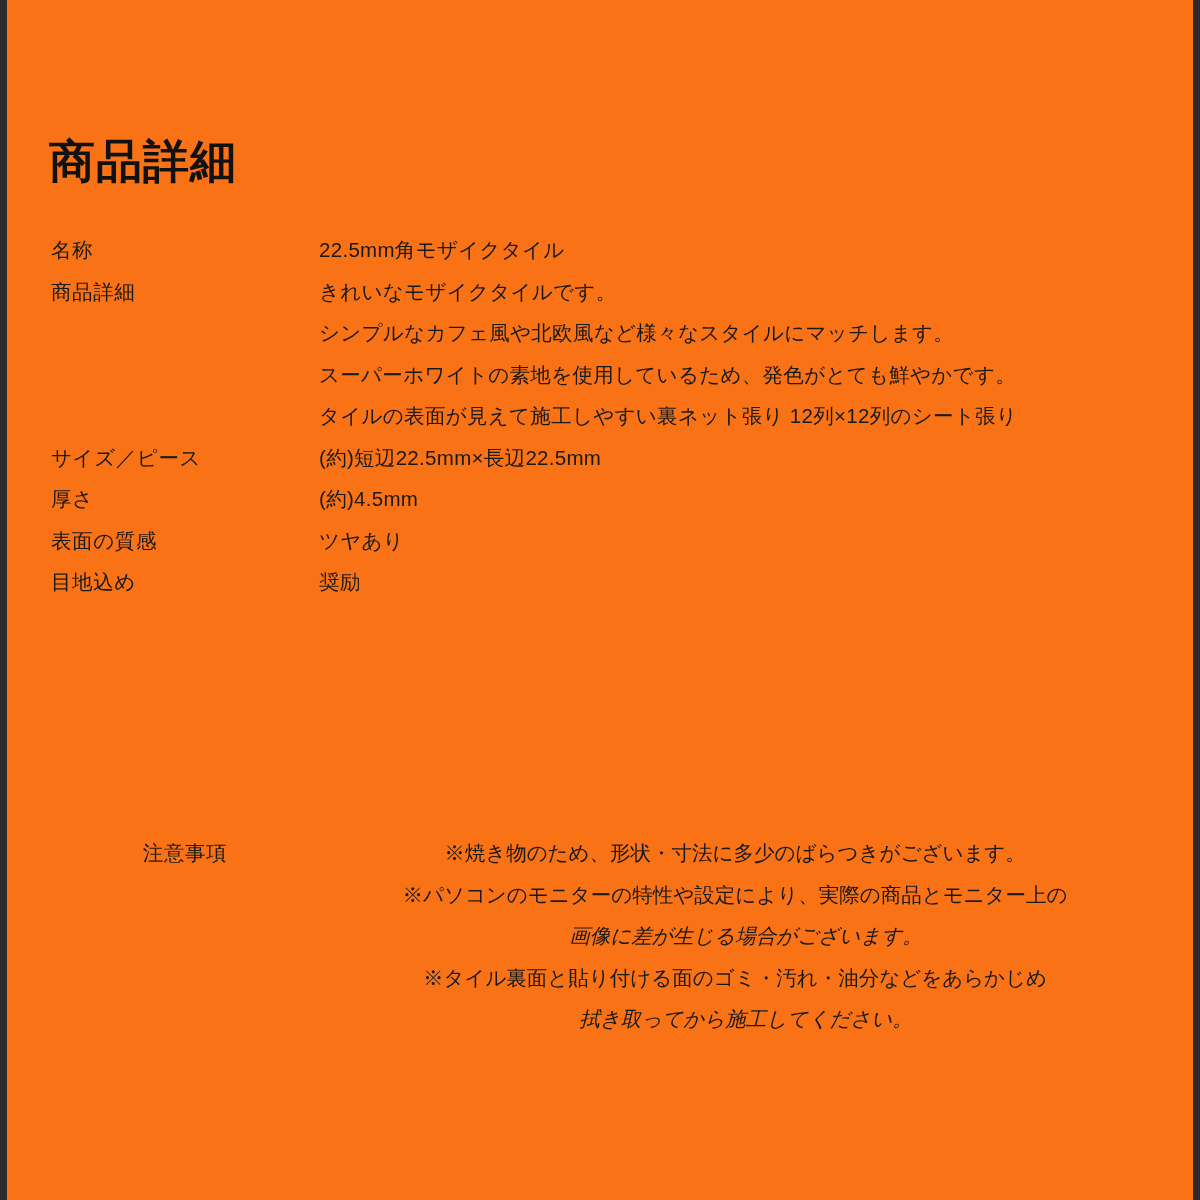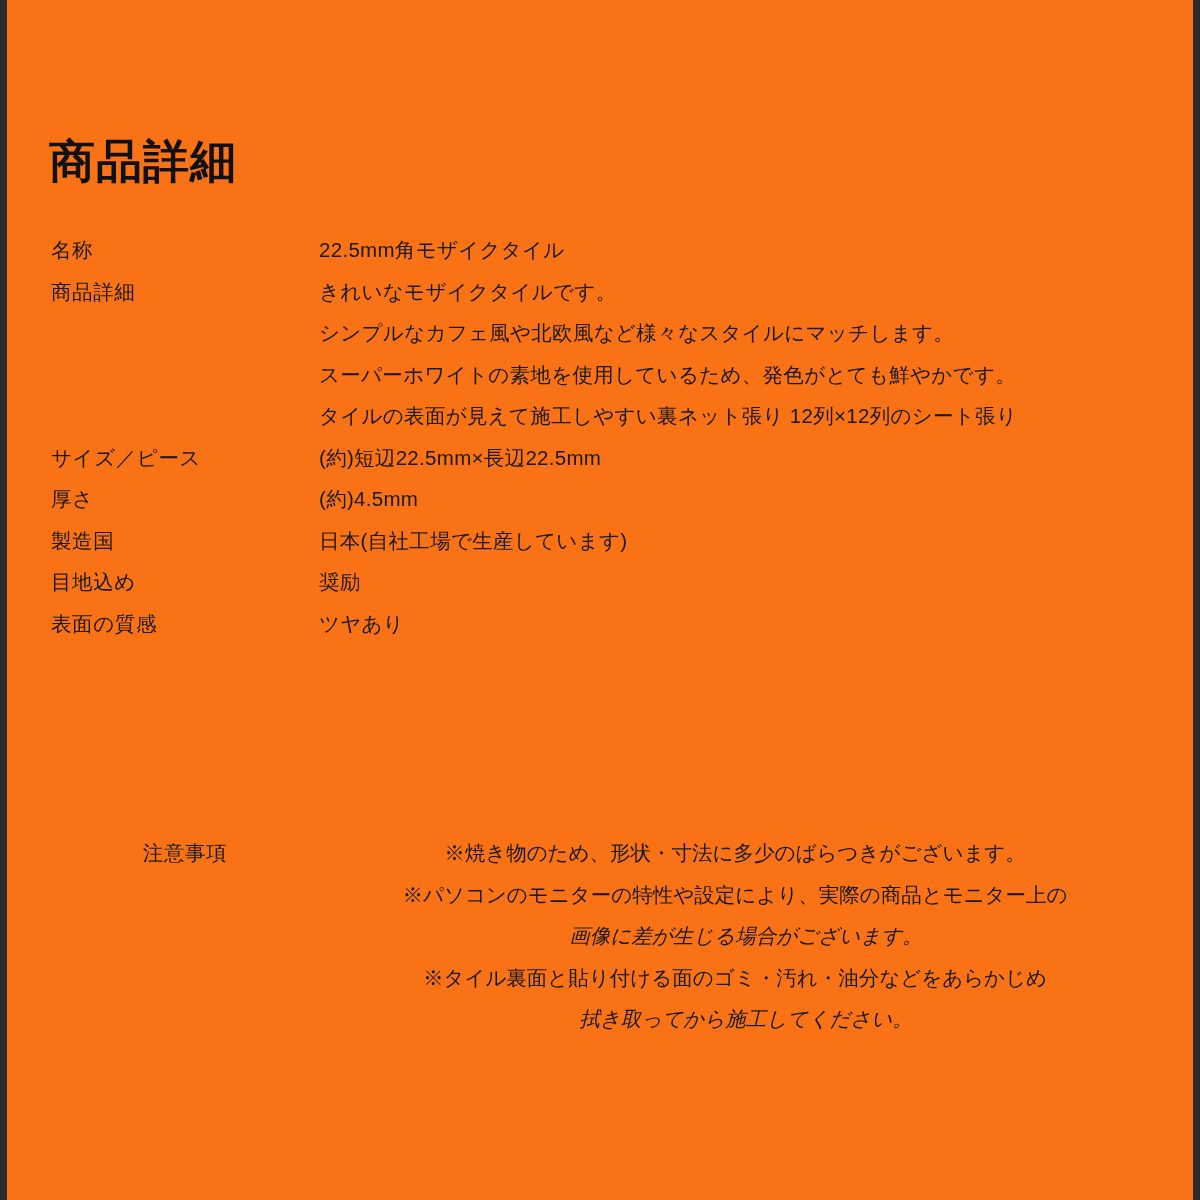--- a/index.html
+++ b/index.html
@@ -139,35 +139,29 @@
             <span class="line">(約)短辺22.5mm×長辺22.5mm</span>
           </td>
         </tr>
         <tr>
           <td class="label">厚さ</td>
           <td class="value">
             <span class="line">(約)4.5mm</span>
           </td>
         </tr>
         <tr>
-          <td class="label">製造国</td>
+          <td class="label">表面の質感</td>
           <td class="value">
-            <span class="line">日本(自社工場で生産しています)</span>
+            <span class="line">ツヤあり</span>
           </td>
         </tr>
         <tr>
           <td class="label">目地込め</td>
           <td class="value value-offset-sm">
             <span class="line">奨励</span>
-          </td>
-        </tr>
-        <tr>
-          <td class="label">表面の質感</td>
-          <td class="value">
-            <span class="line">ツヤあり</span>
           </td>
         </tr>
       </tbody>
     </table>
 
     <table class="notes-table">
       <tbody>
         <tr>
           <td class="label">注意事項</td>
           <td class="value">

